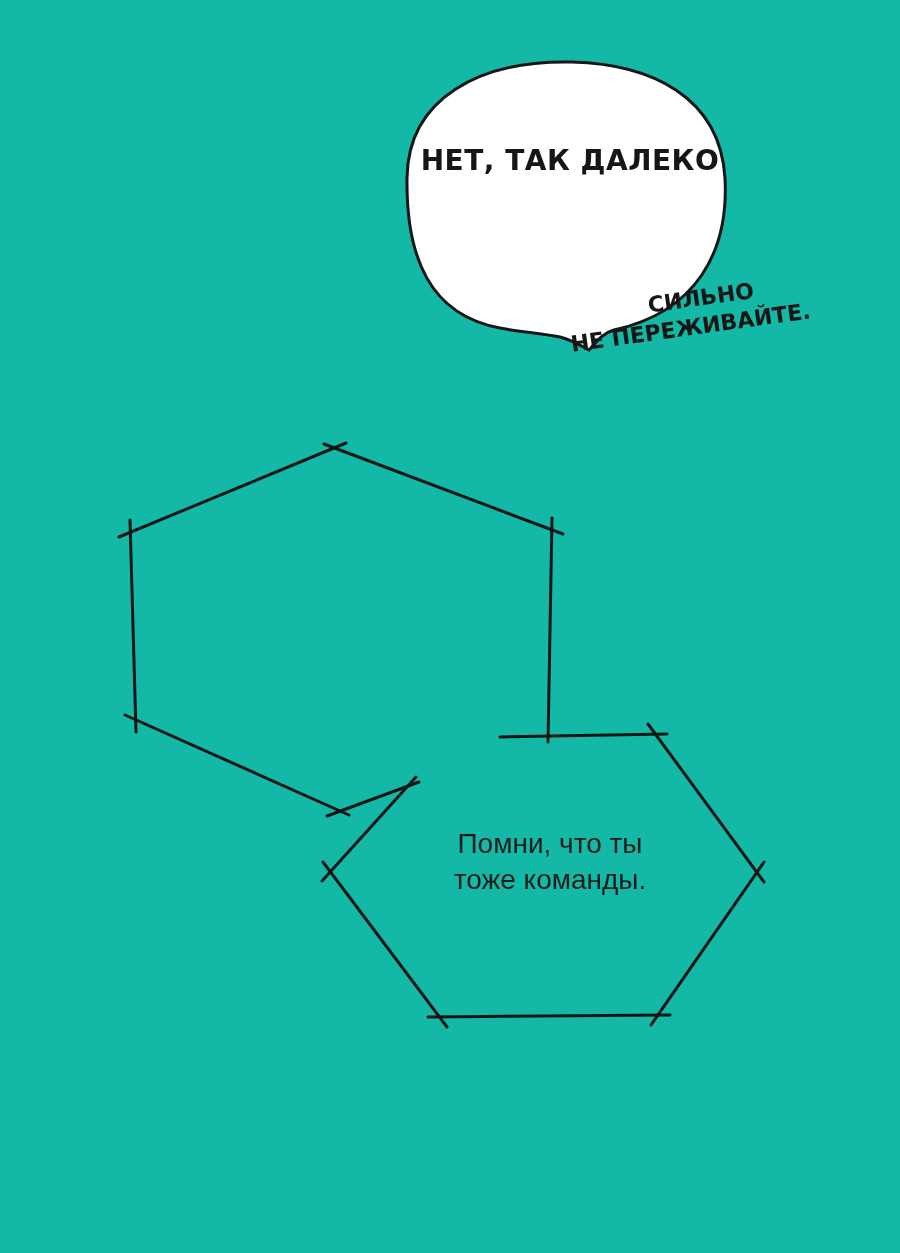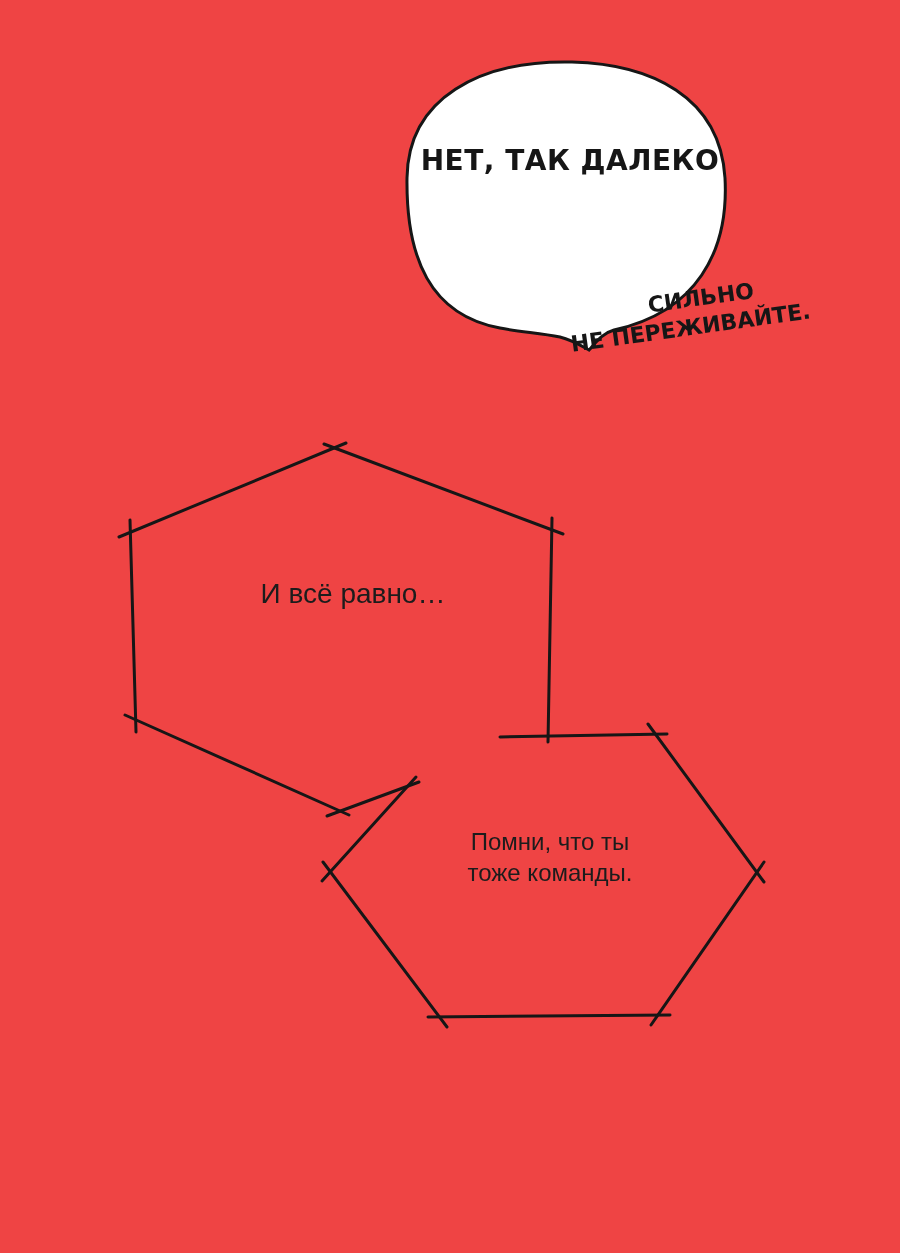--- a/index.html
+++ b/index.html
@@ -4,21 +4,21 @@
 <style>
   html, body {
     margin: 0;
     padding: 0;
     background: #ffffff;
   }
   .page {
     position: relative;
     width: 900px;
     height: 1253px;
-    background: #ef4444;
+    background: #14b8a6;
     overflow: hidden;
     font-family: "Liberation Sans", sans-serif;
     color: #161616;
   }
   .shapes {
     position: absolute;
     left: 0;
     top: 0;
   }
   .bubble-text {
@@ -60,21 +60,21 @@
     width: 250px;
     font-size: 28px;
     font-weight: 400;
     line-height: 1.3;
     color: #1c1c1c;
   }
   .hex2-text {
     left: 382px;
     top: 826px;
     width: 336px;
-    font-size: 24px;
+    font-size: 28px;
     font-weight: 400;
     line-height: 1.3;
     color: #1c1c1c;
   }
 </style>
 </head>
 <body>
 
 <div class="page">
 
@@ -111,21 +111,20 @@
   <div class="bubble-text speech-top">
     <span>НЕТ, ТАК ДАЛЕКО</span>
   </div>
 
   <div class="bubble-text aside-note">
     <span>СИЛЬНО</span>
     <span>НЕ ПЕРЕЖИВАЙТЕ.</span>
   </div>
 
   <div class="bubble-text hex1-text">
-    <span>И всё равно…</span>
   </div>
 
   <div class="bubble-text hex2-text">
     <span>Помни, что ты</span>
     <span>тоже команды.</span>
   </div>
 
 </div>
 
 </body></html>

